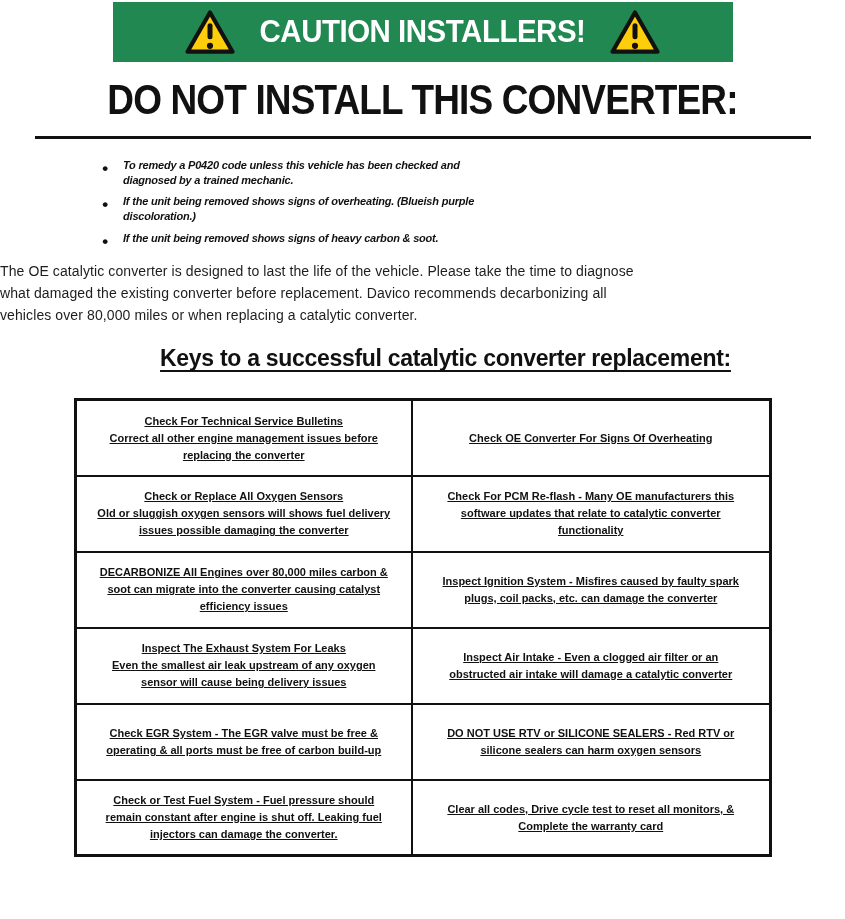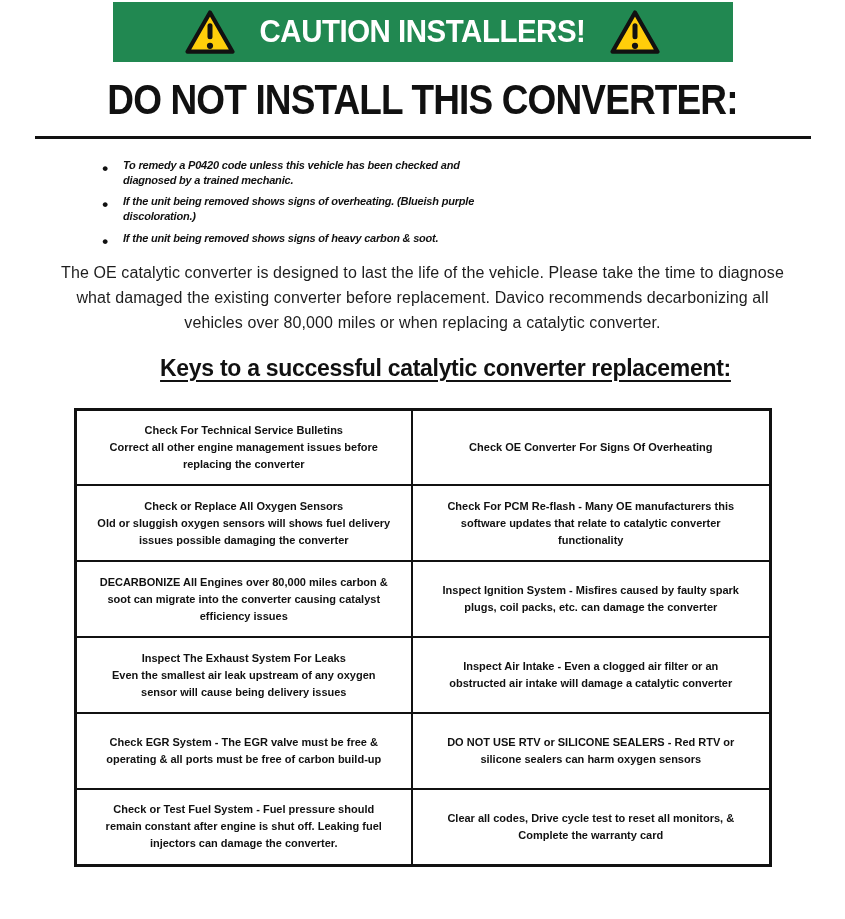--- a/index.html
+++ b/index.html
@@ -77,22 +77,21 @@
     position: absolute;
     left: 2px;
     top: 0;
     font-size: 17px;
   }
 
   
   .intro-paragraph {
     margin: 16px auto 0 auto;
     width: 845px;
-    text-align: center;
-    font-size: 16px;
+    font-size: 14px;
     line-height: 1.55;
     color: #1d1d1d;
     white-space: pre-line;
     letter-spacing: 0.1px;
   }
 
   
   .keys-heading {
     margin-top: 19px;
     text-align: center;
@@ -116,20 +115,21 @@
   .tips-table td {
     border: 2px solid #111111;
     vertical-align: middle;
     text-align: center;
     font-weight: 700;
     font-size: 11px;
     line-height: 1.55;
     padding: 6px 1px;
     white-space: pre-line;
     height: 76px;
+    text-decoration: underline;
   }
   .tips-table col.left-col  { width: 337px; }
   .tips-table col.right-col { width: 358px; }
   .cell-large { font-size: 13.5px; }
 </style>
 </head>
 <body>
 
 <div class="banner">
   <svg class="warn-icon" viewBox="0 0 60 54">

